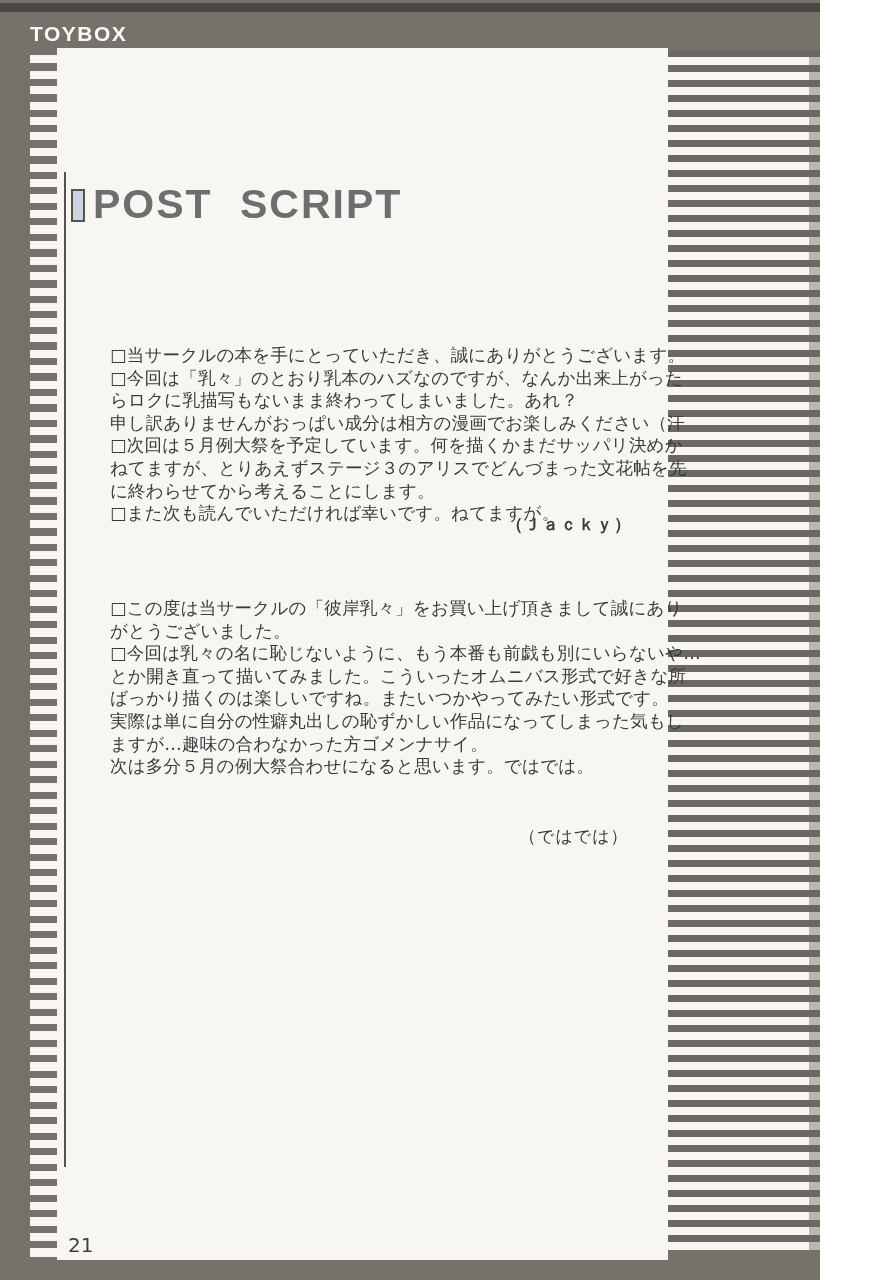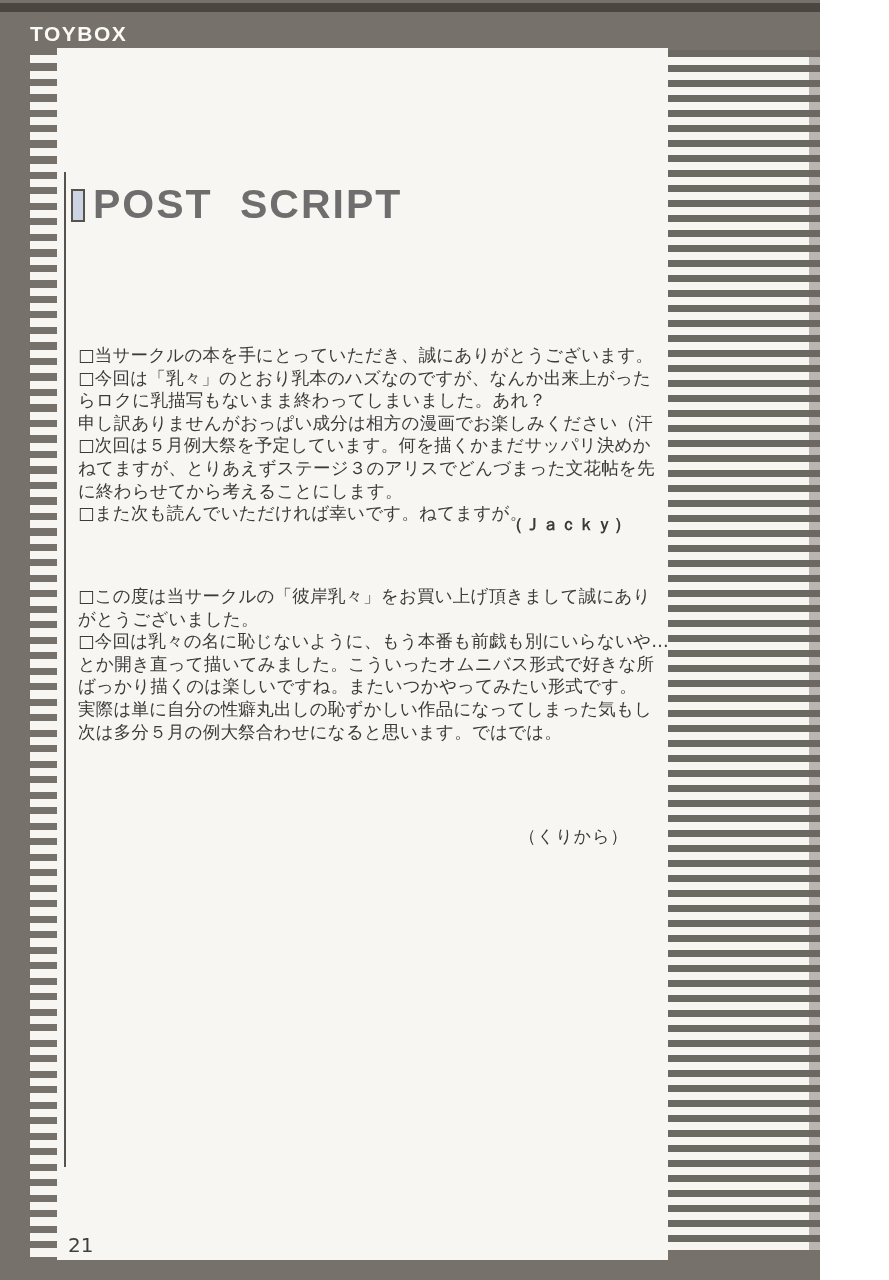--- a/index.html
+++ b/index.html
@@ -97,23 +97,24 @@
   .afterword {
     position: absolute;
     left: 78px;
     color: var(--body-text, #3b3b3b);
     font-size: 17.5px;
   }
   .afterword .text-line {
     line-height: 22.6px;
     white-space: nowrap;
     letter-spacing: 0.2px;
+    margin-left: 32px;
   }
   .block1 { top: 344px; }
-  .block2 { top: 585px; }
+  .block2 { top: 597px; }
 
   .signature {
     position: absolute;
     color: var(--body-text, #3b3b3b);
     font-size: 17px;
     letter-spacing: 1px;
     white-space: nowrap;
   }
   .sig1 { left: 506px; top: 513px; font-weight: bold; }
   .sig2 { left: 519px; top: 825px; }
@@ -158,20 +159,21 @@
 
   <div class="signature sig1">（Ｊａｃｋｙ）</div>
 
   <div class="afterword block2">
       <div class="text-line">□この度は当サークルの「彼岸乳々」をお買い上げ頂きまして誠にあり</div>
       <div class="text-line">がとうございました。</div>
       <div class="text-line">□今回は乳々の名に恥じないように、もう本番も前戯も別にいらないや…</div>
       <div class="text-line">とか開き直って描いてみました。こういったオムニバス形式で好きな所</div>
       <div class="text-line">ばっかり描くのは楽しいですね。またいつかやってみたい形式です。</div>
       <div class="text-line">実際は単に自分の性癖丸出しの恥ずかしい作品になってしまった気もし</div>
+      <div class="text-line">ますが…趣味の合わなかった方ゴメンナサイ。</div>
       <div class="text-line">次は多分５月の例大祭合わせになると思います。ではでは。</div>
     </div>
 
-  <div class="signature sig2">（くりから）</div>
+  <div class="signature sig2">（ではでは）</div>
 
   <div class="page-number">21</div>
 
 </div>
 
 </body></html>

